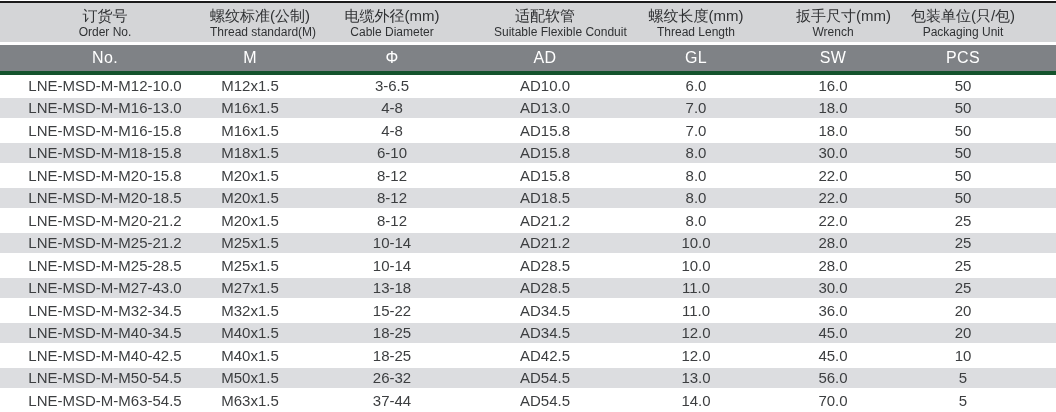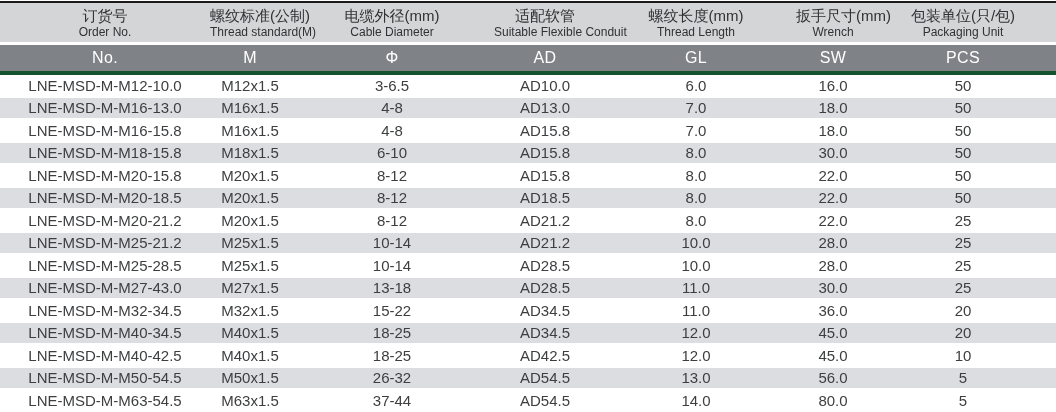--- a/index.html
+++ b/index.html
@@ -238,18 +238,18 @@
           <td>13.0</td>
           <td>56.0</td>
           <td>5</td>
         </tr>
         <tr>
           <td>LNE-MSD-M-M63-54.5</td>
           <td>M63x1.5</td>
           <td>37-44</td>
           <td>AD54.5</td>
           <td>14.0</td>
-          <td>80.0</td>
+          <td>70.0</td>
           <td>5</td>
         </tr>
       </tbody>
   </table>
 </div>
 
 </body></html>

